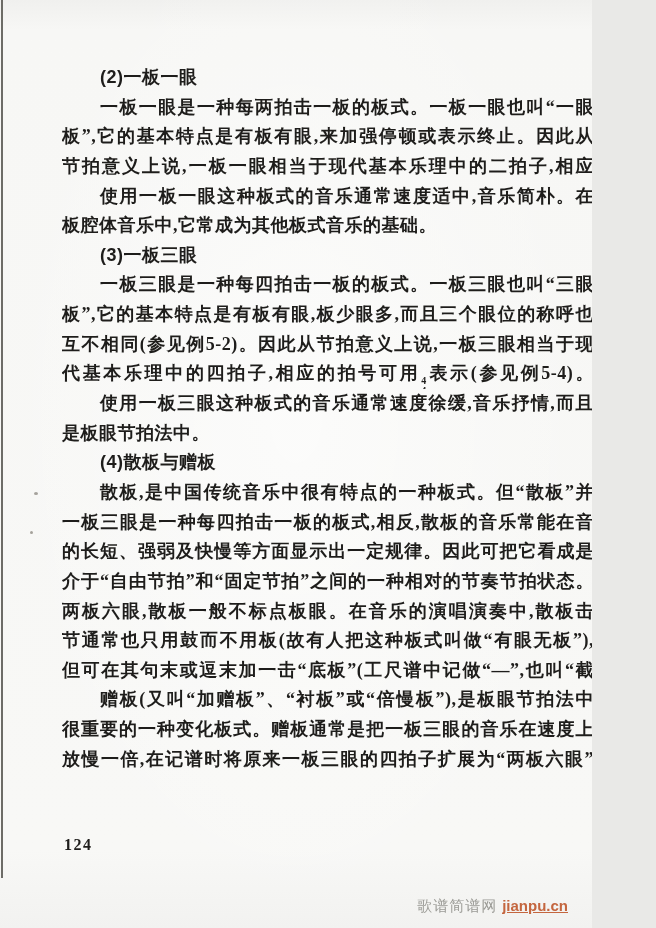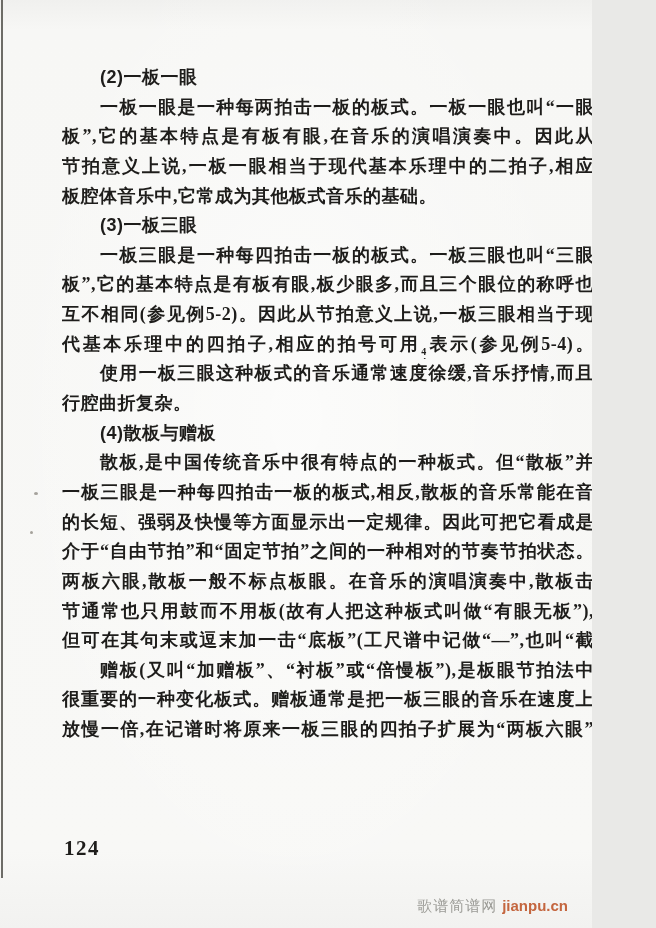--- a/index.html
+++ b/index.html
@@ -66,21 +66,21 @@
     font-size: 10px;
     font-weight: 700;
     letter-spacing: 0;
     margin: 0 1px;
   }
   .frac span { display: block; line-height: 1.0; }
 
   .page-number {
     position: absolute;
     left: 64px; top: 836px;
-    font-size: 21px;
+    font-size: 16px;
     font-weight: 600;
     letter-spacing: 1.5px;
   }
 
   .watermark {
     position: absolute;
     right: 24px; top: 897px;
     font-size: 15px;
     font-family: "Liberation Sans", "DejaVu Sans", sans-serif;
     white-space: nowrap;
@@ -93,45 +93,46 @@
 
 <div class="page" style="color: rgb(30, 29, 27);">
 
   <div class="scan-edge"></div>
   <div class="scan-speck speck-1"></div>
   <div class="scan-speck speck-2"></div>
 
   <div class="text-block">
       <div class="line heading indent">(2)一板一眼</div>
       <div class="line indent fill">一板一眼是一种每两拍击一板的板式。一板一眼也叫“一眼</div>
-      <div class="line fill">板”,它的基本特点是有板有眼,在音乐的演唱演奏中。因此从</div>
+      <div class="line fill">板”,它的基本特点是有板有眼,来加强停顿或表示终止。因此从</div>
       <div class="line fill">节拍意义上说,一板一眼相当于现代基本乐理中的二拍子,相应</div>
+      <div class="line indent fill">使用一板一眼这种板式的音乐通常速度适中,音乐简朴。在</div>
       <div class="line">板腔体音乐中,它常成为其他板式音乐的基础。</div>
       <div class="line heading indent">(3)一板三眼</div>
       <div class="line indent fill">一板三眼是一种每四拍击一板的板式。一板三眼也叫“三眼</div>
       <div class="line fill">板”,它的基本特点是有板有眼,板少眼多,而且三个眼位的称呼也</div>
       <div class="line fill">互不相同(参见例5-2)。因此从节拍意义上说,一板三眼相当于现</div>
       <div class="line fill">代基本乐理中的四拍子,相应的拍号可用<span class="frac">
           <span>4</span>
           <span>4</span>
         </span>表示(参见例5-4)。</div>
       <div class="line indent fill">使用一板三眼这种板式的音乐通常速度徐缓,音乐抒情,而且</div>
-      <div class="line">行腔曲折复杂。</div>
+      <div class="line">是板眼节拍法中。</div>
       <div class="line heading indent">(4)散板与赠板</div>
       <div class="line indent fill">散板,是中国传统音乐中很有特点的一种板式。但“散板”并</div>
       <div class="line fill">一板三眼是一种每四拍击一板的板式,相反,散板的音乐常能在音</div>
       <div class="line fill">的长短、强弱及快慢等方面显示出一定规律。因此可把它看成是</div>
       <div class="line fill">介于“自由节拍”和“固定节拍”之间的一种相对的节奏节拍状态。</div>
       <div class="line fill">两板六眼,散板一般不标点板眼。在音乐的演唱演奏中,散板击</div>
       <div class="line fill">节通常也只用鼓而不用板(故有人把这种板式叫做“有眼无板”),</div>
       <div class="line fill">但可在其句末或逗末加一击“底板”(工尺谱中记做“—”,也叫“截</div>
       <div class="line indent fill">赠板(又叫“加赠板”、“衬板”或“倍慢板”),是板眼节拍法中</div>
       <div class="line fill">很重要的一种变化板式。赠板通常是把一板三眼的音乐在速度上</div>
       <div class="line fill">放慢一倍,在记谱时将原来一板三眼的四拍子扩展为“两板六眼”</div>
     </div>
 
   <div class="page-number">124</div>
 
   <div class="watermark">
-    <span class="wm-name" style="color: rgb(155, 155, 150);">歌谱简谱网</span><span class="wm-url" style="color: rgb(196, 102, 63);">jianpu.cn</span>
+    <span class="wm-name" style="color: rgb(155, 155, 150);">歌谱简谱网</span><span class="wm-url" style="color: rgb(196, 102, 63); text-decoration: underline;">jianpu.cn</span>
   </div>
 
 </div>
 
 </body></html>

